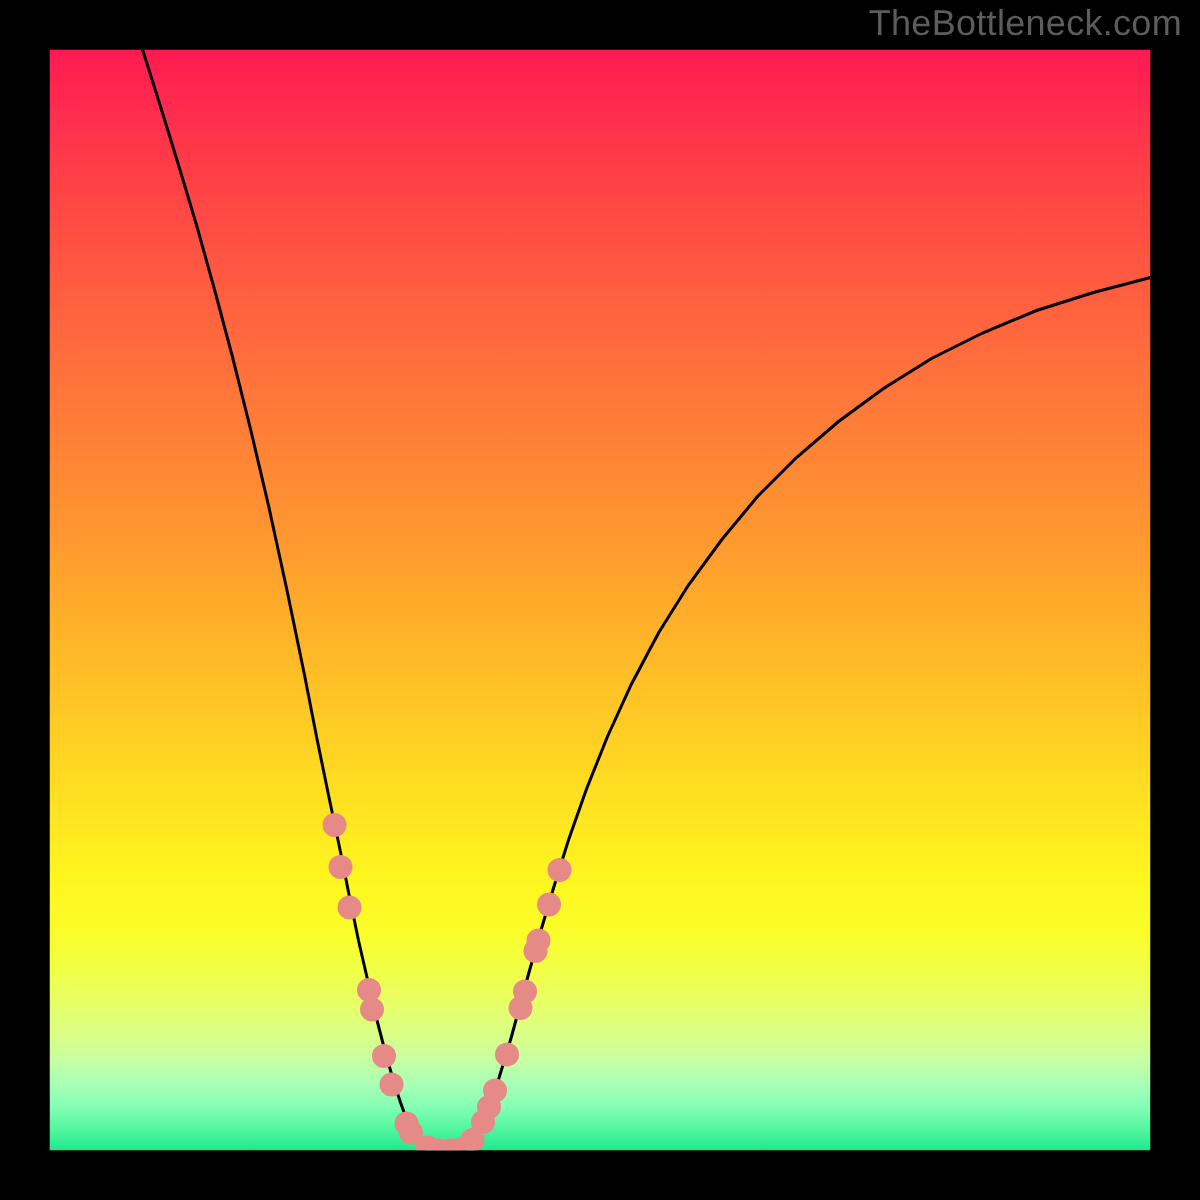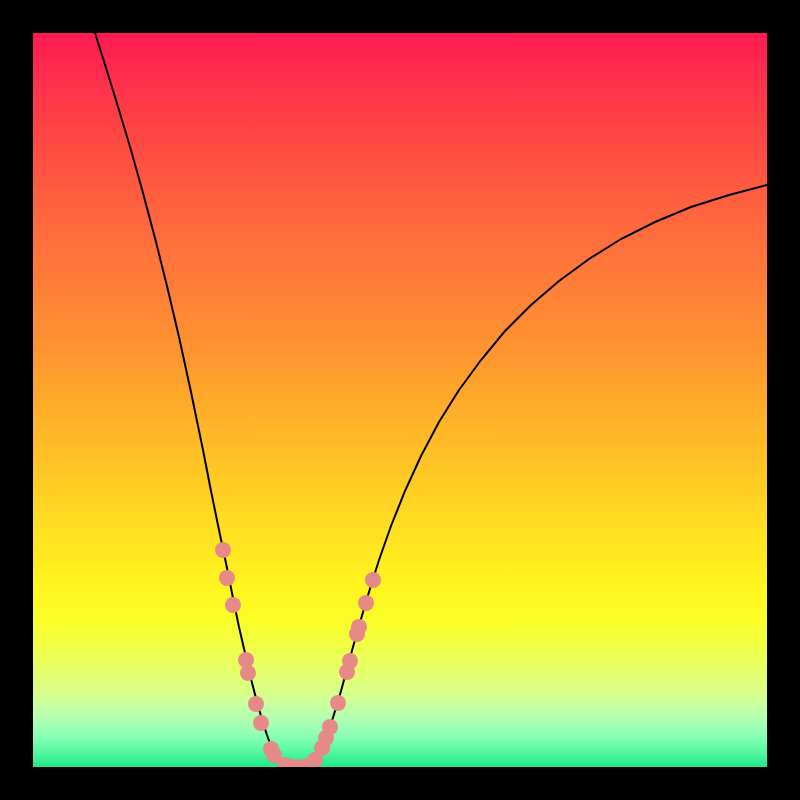--- a/index.html
+++ b/index.html
@@ -99,13 +99,14 @@
           <circle cx="305" cy="670" r="8" fill="#e58a87"></circle>
           <circle cx="314" cy="639" r="8" fill="#e58a87"></circle>
           <circle cx="317" cy="628" r="8" fill="#e58a87"></circle>
           <circle cx="324" cy="601" r="8" fill="#e58a87"></circle>
           <circle cx="326" cy="594" r="8" fill="#e58a87"></circle>
           <circle cx="333" cy="570" r="8" fill="#e58a87"></circle>
           <circle cx="340" cy="547" r="8" fill="#e58a87"></circle>
         </g>
     </svg>
   </div>
+  <div class="watermark">TheBottleneck.com</div>
 </div>
 
 </body></html>

